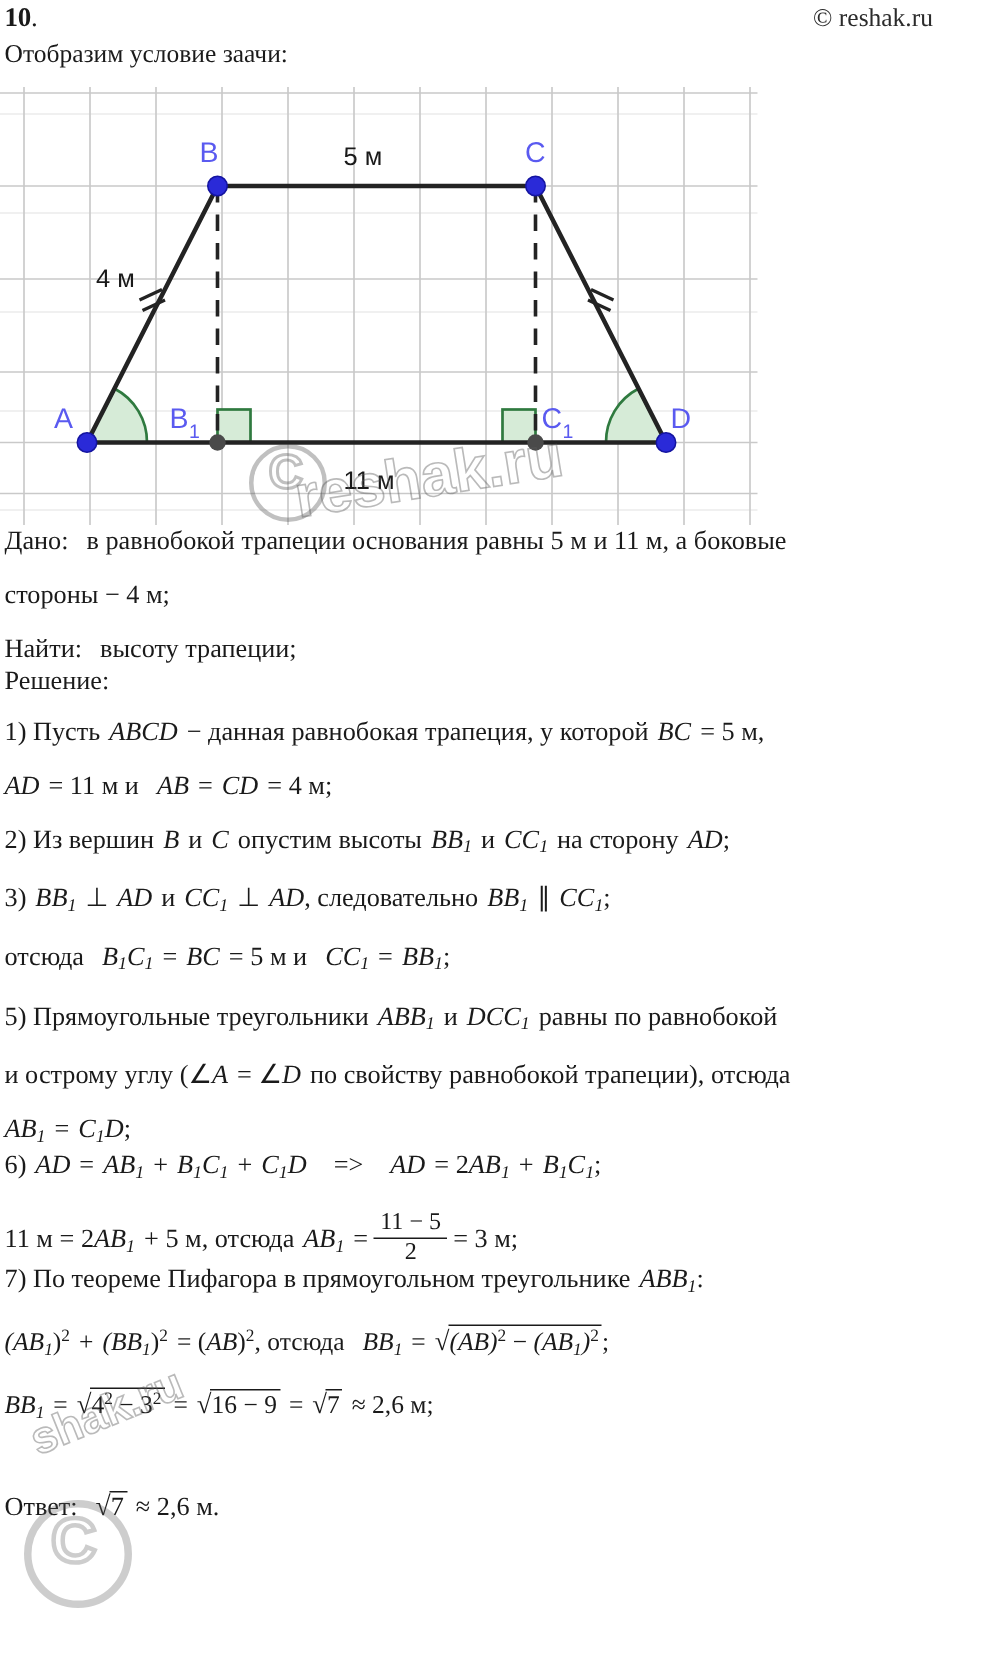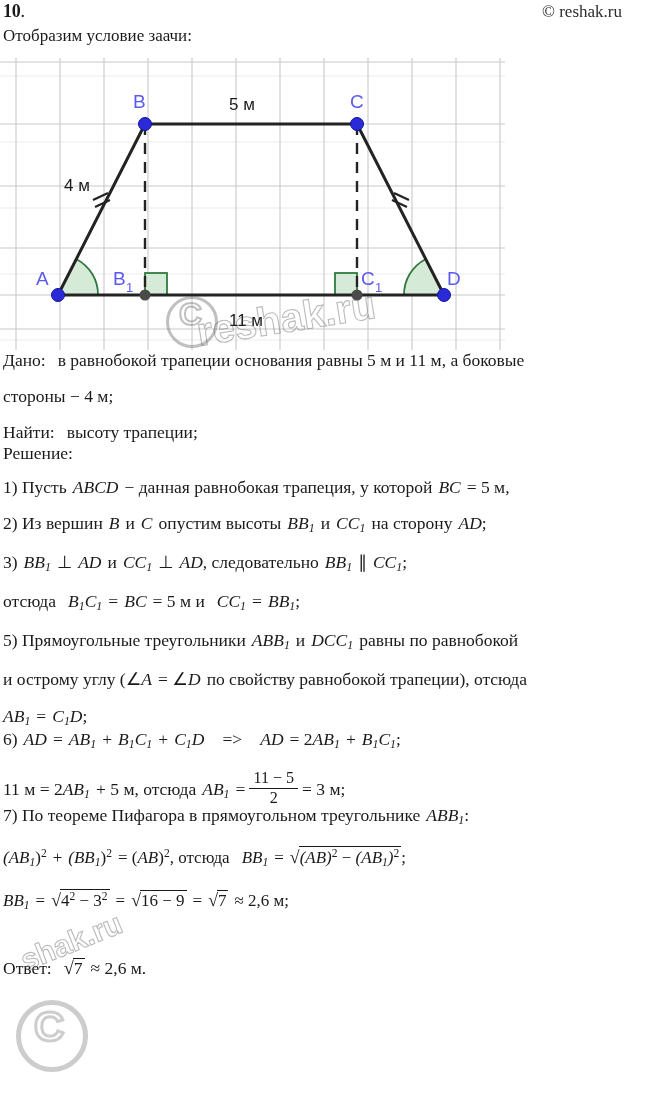--- a/index.html
+++ b/index.html
@@ -281,20 +281,23 @@
   <div class="line" style="margin-bottom:3px">
     <span>Найти:</span><span class="sp"></span><span class="sp"></span><span>высоту трапеции;</span>
   </div>
 
   <div class="line" style="margin-bottom:17px">Решение:</div>
 
   <div class="line" style="margin-bottom:18px">
     <span>1) Пусть</span><span class="sp"></span><span class="it">ABCD</span><span class="sp"></span><span>− данная равнобокая трапеция, у которой</span><span class="sp"></span><span class="it">BC</span><span class="sp"></span><span>= 5 м,</span>
   </div>
 
+  <div class="line" style="margin-bottom:19px">
+    <span class="it">AD</span><span class="sp"></span><span>= 11 м  и</span><span class="sp"></span><span class="sp"></span><span class="it">AB</span><span class="sp"></span><span>=</span><span class="sp"></span><span class="it">CD</span><span class="sp"></span><span>= 4 м;</span>
+  </div>
 
   <div class="line" style="margin-bottom:19px">
     <span>2) Из вершин</span><span class="sp"></span><span class="it">B</span><span class="sp"></span><span>и</span><span class="sp"></span><span class="it">C</span><span class="sp"></span><span>опустим высоты</span><span class="sp"></span><span class="it">BB</span><span class="sub">1</span><span class="sp"></span><span>и</span><span class="sp"></span><span class="it">CC</span><span class="sub">1</span><span class="sp"></span><span>на сторону</span><span class="sp"></span><span class="it">AD</span><span>;</span>
   </div>
 
   <div class="line" style="margin-bottom:19px">
     <span>3)</span><span class="sp"></span><span class="it">BB</span><span class="sub">1</span><span class="sp"></span><span>⊥</span><span class="sp"></span><span class="it">AD</span><span class="sp"></span><span>и</span><span class="sp"></span><span class="it">CC</span><span class="sub">1</span><span class="sp"></span><span>⊥</span><span class="sp"></span><span class="it">AD</span><span>, следовательно</span><span class="sp"></span><span class="it">BB</span><span class="sub">1</span><span class="sp"></span><span>∥</span><span class="sp"></span><span class="it">CC</span><span class="sub">1</span><span>;</span>
   </div>
 
 

